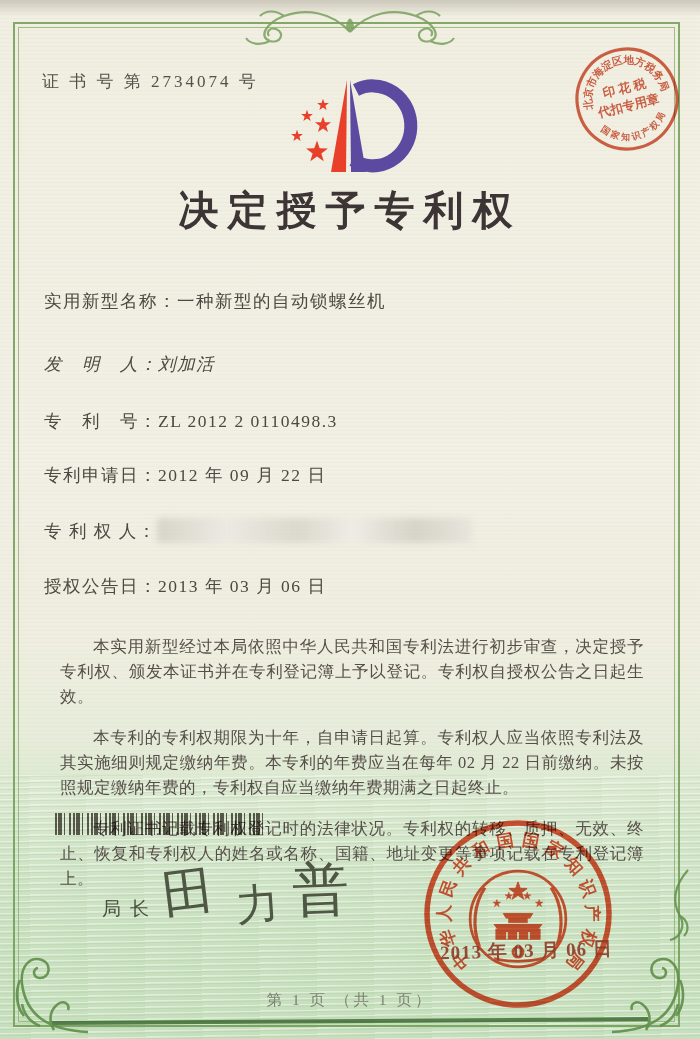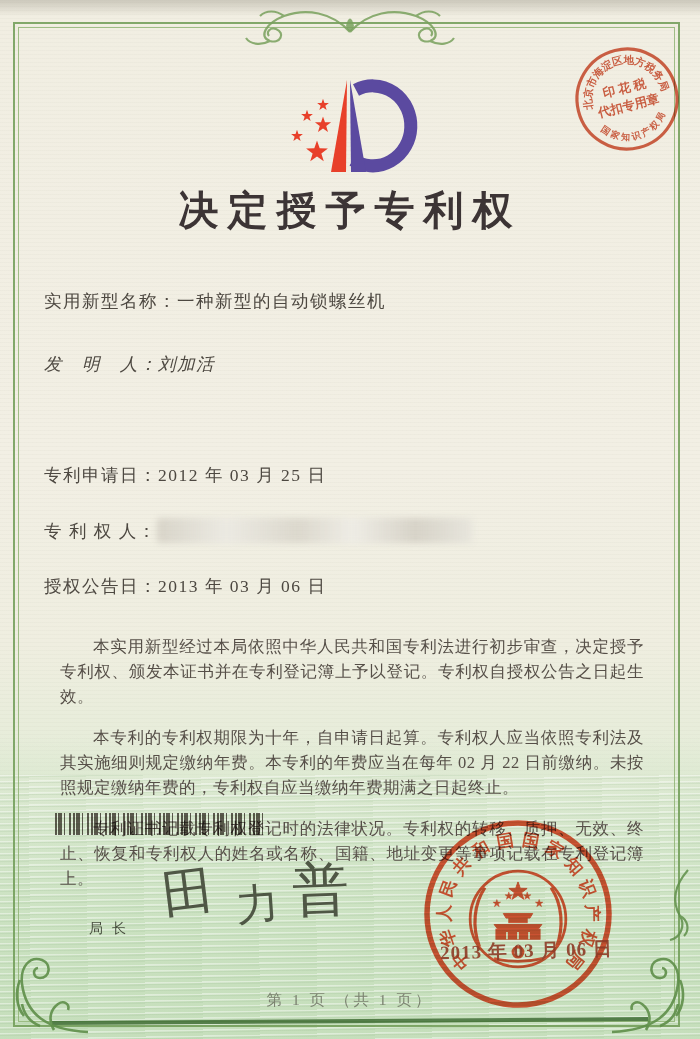--- a/index.html
+++ b/index.html
@@ -25,21 +25,21 @@
   .row .val{color:#4d4841;margin-top:48px;}
   .redacted{display:inline-block;vertical-align:middle;width:315px;height:25px;margin-top:-4px;border-radius:4px;
     background:linear-gradient(90deg,rgba(196,191,180,.55),rgba(235,233,226,.95) 22%,rgba(203,198,188,.55) 45%,rgba(238,236,229,.95) 62%,rgba(198,193,183,.6) 82%,rgba(230,228,220,.9));
     filter:blur(3px);}
   .paras{position:absolute;left:44px;width:616px;top:618px;font-size:16.5px;line-height:25px;color:#564f48;text-align:justify;letter-spacing:.5px;}
   .paras p{margin:16px;text-indent:2em;}
 
   .barcode{position:absolute;left:55px;top:813px;width:211px;height:22px;opacity:.82;mix-blend-mode:multiply;
     background:repeating-linear-gradient(90deg,#453d35 0 2px,transparent 2px 3px,#453d35 3px 7px,transparent 7px 9px,#453d35 9px 10px,transparent 10px 14px,#453d35 14px 16px,transparent 16px 18px);}
 
-  .sig-title{position:absolute;left:89px;top:896px;font-size:14px;letter-spacing:9px;color:#474d3e;z-index:6;margin-top:24px;}
+  .sig-title{position:absolute;left:102px;top:896px;font-size:19px;letter-spacing:9px;color:#474d3e;z-index:6;}
   .sig-char{position:absolute;color:#3e4434;opacity:.88;z-index:6;font-weight:500;}
   .sig-c0{left:162px;top:858px;font-size:52px;transform:rotate(-7deg);}
   .sig-c1{left:236px;top:876px;font-size:43px;transform:rotate(-4deg);}
   .sig-c2{left:292px;top:852px;font-size:57px;transform:rotate(-2deg);}
 
   .seal-svg{position:absolute;left:420px;top:816px;z-index:5;mix-blend-mode:multiply;opacity:.93;}
   .stamp-svg{position:absolute;left:566px;top:38px;mix-blend-mode:multiply;opacity:.88;}
   .logo-svg{position:absolute;left:270px;top:72px;}
   .issue-date{position:absolute;left:440px;top:938px;font-size:19px;letter-spacing:1px;color:#8e3b26;z-index:6;transform:rotate(-1.5deg);font-weight:600;opacity:.9;}
   .footer{position:absolute;left:0;top:990px;width:700px;text-align:center;font-size:15.5px;letter-spacing:3px;color:#7b8270;}
@@ -86,20 +86,21 @@
       <path d="M44,92 C38,82 40,72 48,66 C54,62 60,66 58,72"></path>
     </g>
   </svg>
   <svg class="orn" style="left:664px;top:868px;" width="30" height="80" viewBox="0 0 30 80">
     <g stroke="#5f8f4a" stroke-width="2.2" fill="none" opacity=".85">
       <path d="M24,2 C10,18 8,34 16,48 C22,58 16,70 6,72"></path>
       <path d="M16,48 C24,52 26,62 20,68"></path>
     </g>
   </svg>
 
+  <div class="cert-no">证 书 号 第 2734074 号</div>
 
   <svg class="logo-svg" width="168" height="112" viewBox="0 0 168 112">
     <defs>
       <symbol id="star" viewBox="-10 -10 20 20">
         <polygon points="0,-10 2.35,-3.24 9.51,-3.09 3.8,1.24 5.88,8.09 0,4 -5.88,8.09 -3.8,1.24 -9.51,-3.09 -2.35,-3.24"></polygon>
       </symbol>
     </defs>
 
     <path d="M86,18 A38,40 0 1 1 83,88" fill="none" stroke="#5b4aa0" stroke-width="13"></path>
 
@@ -142,22 +143,25 @@
   </svg>
 
   <div class="title">决定授予专利权</div>
 
   <div class="row" style="top:289px;">
     <span class="lbl">实用新型名称：</span><span class="val">一种新型的自动锁螺丝机</span>
   </div>
   <div class="row" style="top:352px;font-style:italic;">
     <span class="lbl">发　明　人：</span><span class="val">刘加活</span>
   </div>
+  <div class="row" style="top:409px;">
+    <span class="lbl">专　利　号：</span><span class="val">ZL 2012 2 0110498.3</span>
+  </div>
   <div class="row" style="top:463px;">
-    <span class="lbl">专利申请日：</span><span class="val">2012 年 03 月 25 日</span>
+    <span class="lbl">专利申请日：</span><span class="val">2012 年 09 月 22 日</span>
   </div>
   <div class="row" style="top:519px;">
     <span class="lbl">专 利 权 人：</span><span class="redacted"></span>
   </div>
   <div class="row" style="top:574px;text-align:center;">
     <span class="lbl">授权公告日：</span><span class="val">2013 年 03 月 06 日</span>
   </div>
 
   <div class="paras">
     <p>本实用新型经过本局依照中华人民共和国专利法进行初步审查，决定授予专利权、颁发本证书并在专利登记簿上予以登记。专利权自授权公告之日起生效。</p>

